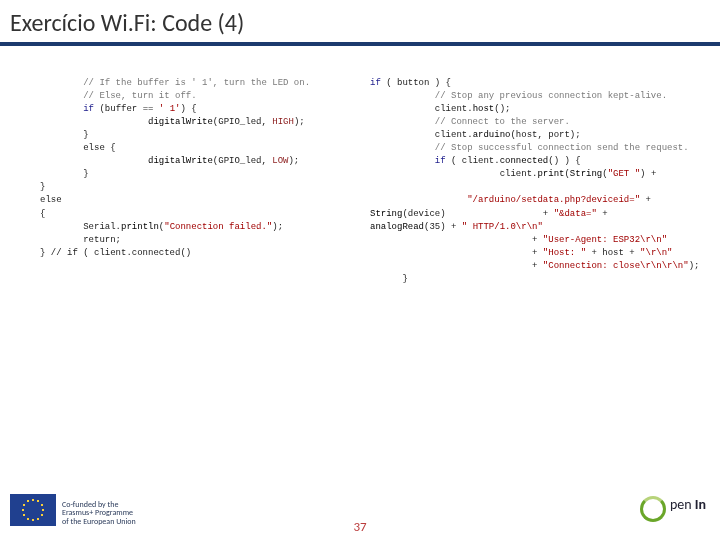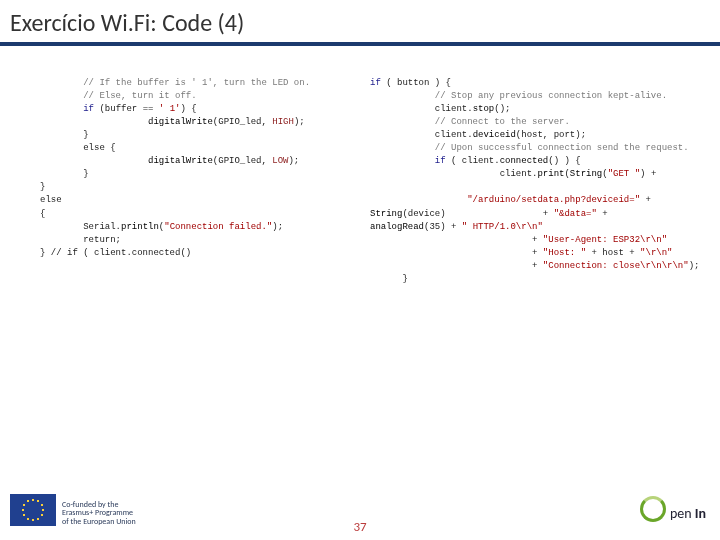--- a/index.html
+++ b/index.html
@@ -67,21 +67,21 @@
     left: 62px; bottom: 14px;
     font-size: 8px;
     color: #2a3a5a;
     line-height: 1.1;
     white-space: pre;
   }
   .openin {
     position: absolute;
     right: 14px; bottom: 18px;
     display: flex;
-    align-items: flex-end;
+    align-items: flex-start;
     gap: 4px;
     font-size: 14px;
   }
   .openin .logo-o {
     width: 20px; height: 20px;
     border: 3px solid #6aa629;
     border-top-color: #b7d37a;
     border-radius: 50%;
   }
   .openin .logo-text { color: #223; }
@@ -113,24 +113,24 @@
 <span><span>else</span></span>
 <span><span>{</span></span>
 <span>        <span>Serial.</span><span class="c-func">println</span><span>(</span><span class="c-str">"Connection failed."</span><span>);</span></span>
 <span>        <span>return;</span></span>
 <span><span>} // if ( client.connected()</span></span>
   </div>
 
   <div class="col col-right">
 <span><span class="c-keyword">if</span><span> ( button ) {</span></span>
 <span>            <span class="c-comment">// Stop any previous connection kept-alive.</span></span>
-<span>            <span>client.</span><span class="c-func">stop</span><span>();</span></span>
+<span>            <span>client.</span><span class="c-func">host</span><span>();</span></span>
 <span>            <span class="c-comment">// Connect to the server.</span></span>
-<span>            <span>client.</span><span class="c-func">deviceid</span><span>(host, port);</span></span>
-<span>            <span class="c-comment">// Upon successful connection send the request.</span></span>
+<span>            <span>client.</span><span class="c-func">arduino</span><span>(host, port);</span></span>
+<span>            <span class="c-comment">// Stop successful connection send the request.</span></span>
 <span>            <span class="c-keyword">if</span><span> ( client.</span><span class="c-func">connected</span><span>() ) {</span></span>
 <span>                        <span>client.</span><span class="c-func">print</span><span>(</span><span class="c-func">String</span><span>(</span><span class="c-str">"GET "</span><span>) +</span></span>
 <span></span>
 <span>                  <span class="c-str">"/arduino/setdata.php?deviceid="</span><span> +</span></span>
 <span><span class="c-func">String</span><span>(device)</span><span>                  + </span><span class="c-str">"&amp;data="</span><span> +</span></span>
 <span><span class="c-func">analogRead</span><span>(35) + </span><span class="c-str">" HTTP/1.0\r\n"</span></span>
 <span>                              <span>+ </span><span class="c-str">"User-Agent: ESP32\r\n"</span></span>
 <span>                              <span>+ </span><span class="c-str">"Host: "</span><span> + host + </span><span class="c-str">"\r\n"</span></span>
 <span>                              <span>+ </span><span class="c-str">"Connection: close\r\n\r\n"</span><span>);</span></span>
 <span>      <span>}</span></span>

